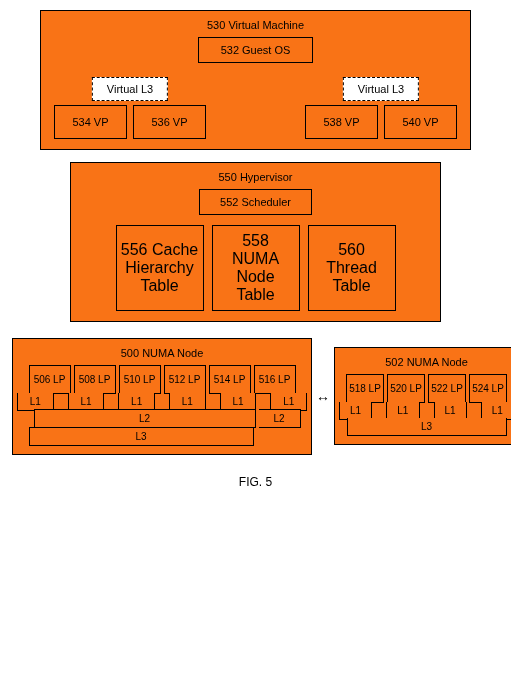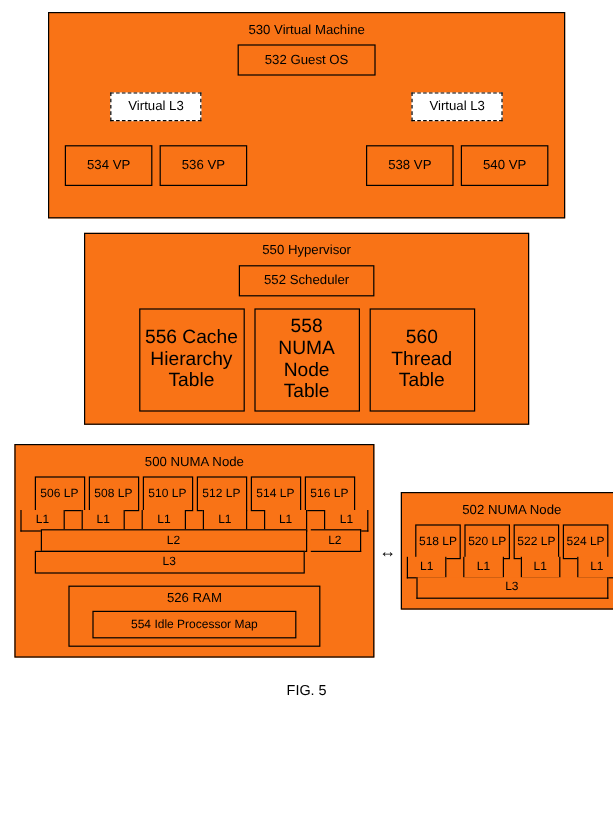--- a/index.html
+++ b/index.html
@@ -4,21 +4,21 @@
 <style>
 *{box-sizing:border-box;margin:0;padding:0}
 body{font-family:Arial,sans-serif;font-size:11px;background:#fff;width:511px;padding:10px}
 .box{border:1.5px solid #000;background:#f97316;text-align:center;display:flex;flex-direction:column;align-items:center}
 .vm{margin:0 30px 12px;padding:6px 10px 10px}
 .title{margin:2px 0 6px}
 .guest{padding:6px 22px;margin-bottom:14px}
 .vp-row{display:flex;gap:0;width:100%;justify-content:space-between;align-items:flex-end;position:relative}
 .vl3-grp{display:flex;position:relative;padding-top:28px}
 .vl3{position:absolute;top:0;left:50%;transform:translateX(-50%);border:1.5px dashed #000;padding:5px 14px;background:#fff;z-index:2}
-.vp{padding:10px 10px;width:73px;margin:16px 3px}
+.vp{padding:10px 10px;width:73px;margin:0 3px}
 .hyp{margin:0 60px 16px;padding:6px 8px 10px}
 .sched{padding:6px 20px;margin-bottom:10px}
 .hyp-row{display:flex;gap:8px;width:100%;justify-content:center}
 .ht{padding:6px 4px;width:88px;font-size:16px;display:flex;align-items:center;justify-content:center}
 .numa-row{display:flex;align-items:center;gap:4px;margin:0 2px}
 .arrow{font-size:14px}
 .numa{padding:6px 4px 8px;flex-shrink:0}
 .n0{width:300px}
 .n1{width:185px}
 .lp-row{display:flex;gap:3px;width:100%;justify-content:center;margin-bottom:0}
@@ -88,24 +88,20 @@
       <div class="box l1">L1</div>
       <div class="box l1">L1</div>
       <div class="box l1">L1</div>
       <div class="box l1">L1</div>
     </div>
     <div class="l2-row">
       <div class="box l2a">L2</div>
       <div class="box l2b">L2</div>
     </div>
     <div class="box l3">L3</div>
-    <div class="box ram">
-      <div>526 RAM</div>
-      <div class="box ipm">554 Idle Processor Map</div>
-    </div>
   </div>
   <div class="arrow">↔</div>
   <div class="box numa n1">
     <div class="title">502 NUMA Node</div>
     <div class="lp-row">
       <div class="box lp">518 LP</div>
       <div class="box lp">520 LP</div>
       <div class="box lp">522 LP</div>
       <div class="box lp">524 LP</div>
     </div>

